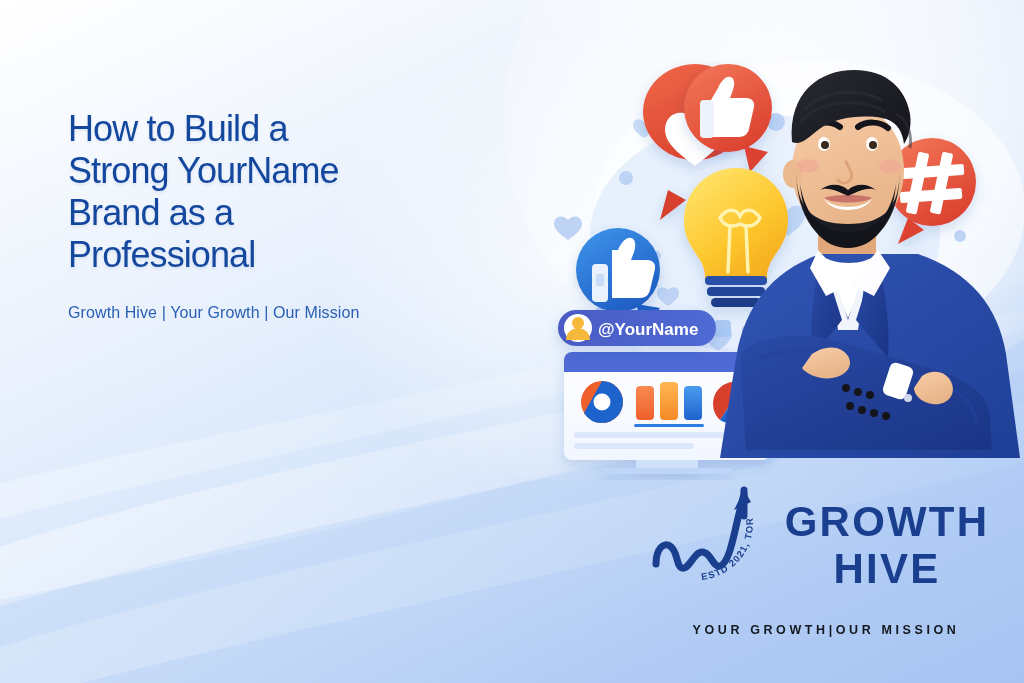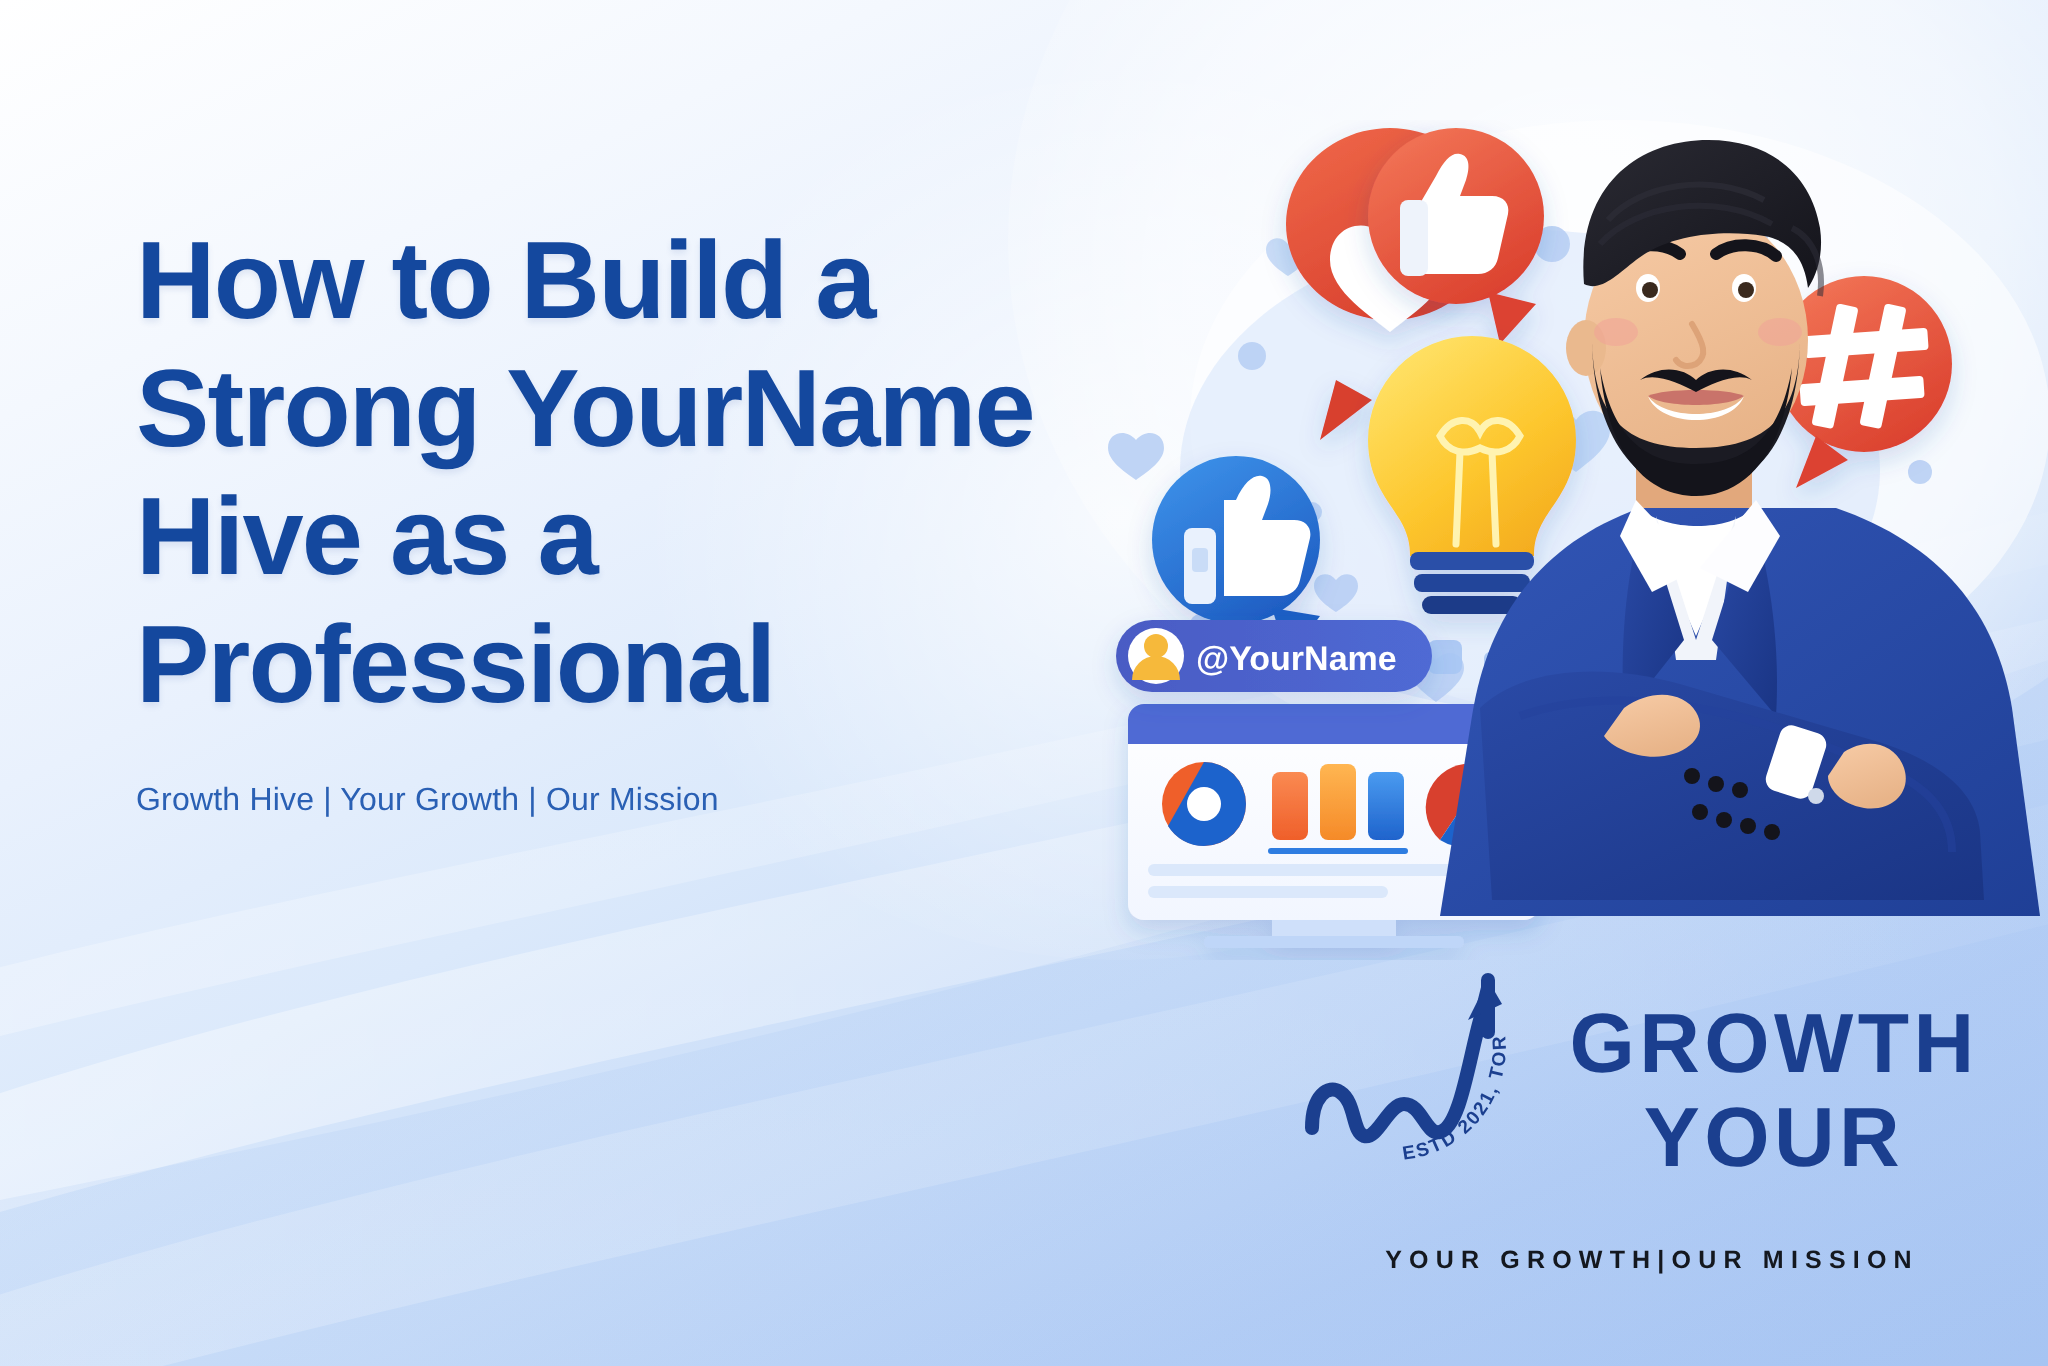--- a/index.html
+++ b/index.html
@@ -40,23 +40,23 @@
     background:radial-gradient(circle, rgba(255,255,255,.75) 0%, rgba(255,255,255,0) 70%);
     pointer-events:none;
   }
 
   
   .text-block {
     position:absolute; left:68px; top:108px; width:500px;
   }
   .headline {
     color:#14489e;
-    font-size:55px;
+    font-size:36px;
     line-height:1.165;
-    font-weight:700;
+    font-weight:400;
     letter-spacing:-0.9px;
     text-shadow:0 2px 3px rgba(30,70,150,.10);
   }
   .subhead {
     margin-top:28px;
     color:#2a60b4;
     font-size:16px;
     font-weight:400;
     letter-spacing:.1px;
     white-space:nowrap;
@@ -120,21 +120,21 @@
     <path d="M0 683 L0 600 C 300 540 620 470 1024 330 L1024 683 Z" fill="url(#shade)"></path>
   </svg>
 
   <div class="glow-mid"></div>
   <div class="glow-tr"></div>
 
   <div class="text-block">
     <h1 class="headline">
       <span>How to Build a</span><br>
       <span>Strong YourName</span><br>
-      <span>Hive as a</span><br>
+      <span>Brand as a</span><br>
       <span>Professional</span>
     </h1>
     <div class="subhead">Growth Hive | Your Growth | Our Mission</div>
   </div>
 
   <svg class="stage" width="490" height="420" viewBox="0 0 490 420">
     <defs>
       <linearGradient id="redG" x1="0" y1="0" x2="0.6" y2="1">
         <stop offset="0" stop-color="#f0694a"></stop>
           <stop offset="1" stop-color="#d8402e"></stop>
@@ -378,19 +378,19 @@
       <path d="M96 18 L86 38 L103 30 Z" fill="#1b3f8f"></path>
       <path d="M96 18 L96 44" stroke="#1b3f8f" stroke-width="7" stroke-linecap="round"></path>
       <path id="arcpath" d="M50 108 A 56 56 0 0 0 104 42" fill="none"></path>
       <text font-family="Liberation Sans, sans-serif" font-size="9.5" font-weight="700" letter-spacing="1.1" fill="#1b3f8f">
         <textPath href="#arcpath" startOffset="4%">ESTD 2021, TORONTO</textPath>
       </text>
     </svg>
 
     <div class="logo-words">
       <div>GROWTH</div>
-      <div>YOUR</div>
+      <div>HIVE</div>
     </div>
 
     <div class="logo-tag">YOUR GROWTH|OUR MISSION</div>
   </div>
 
 </div>
 
 </body></html>

